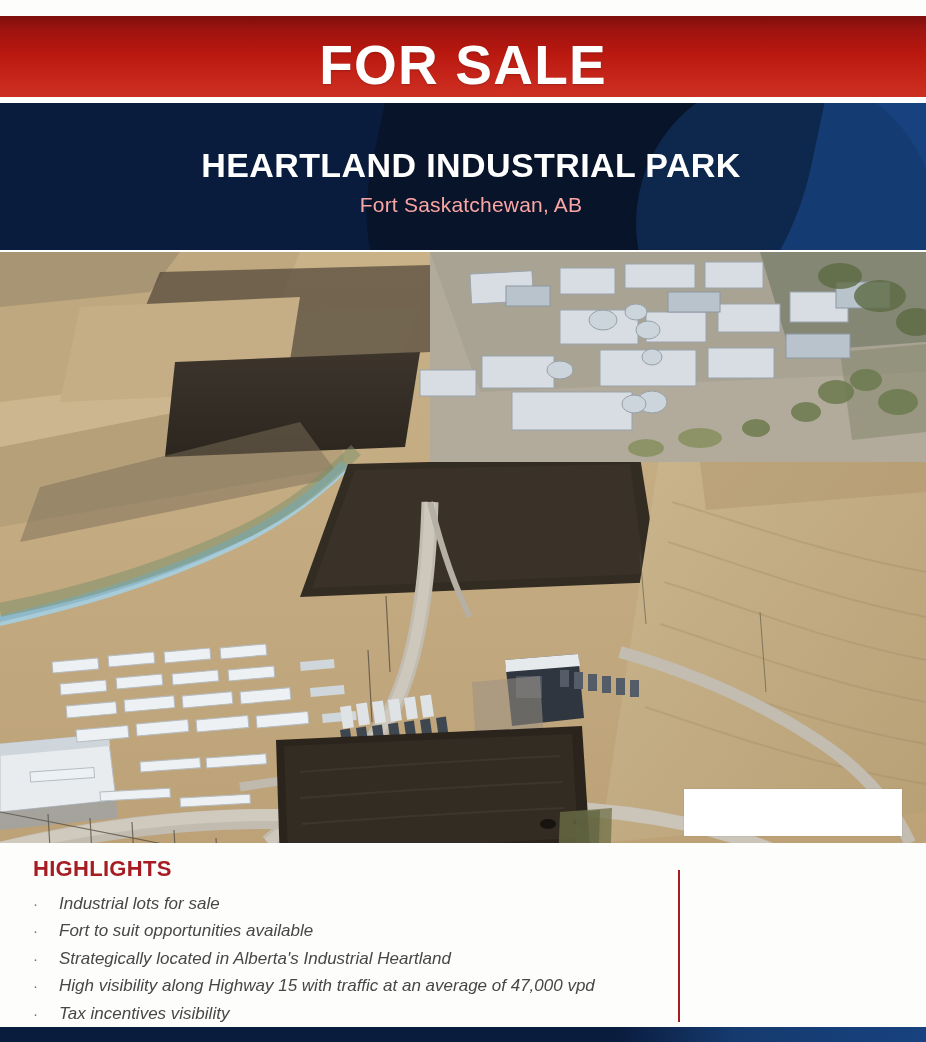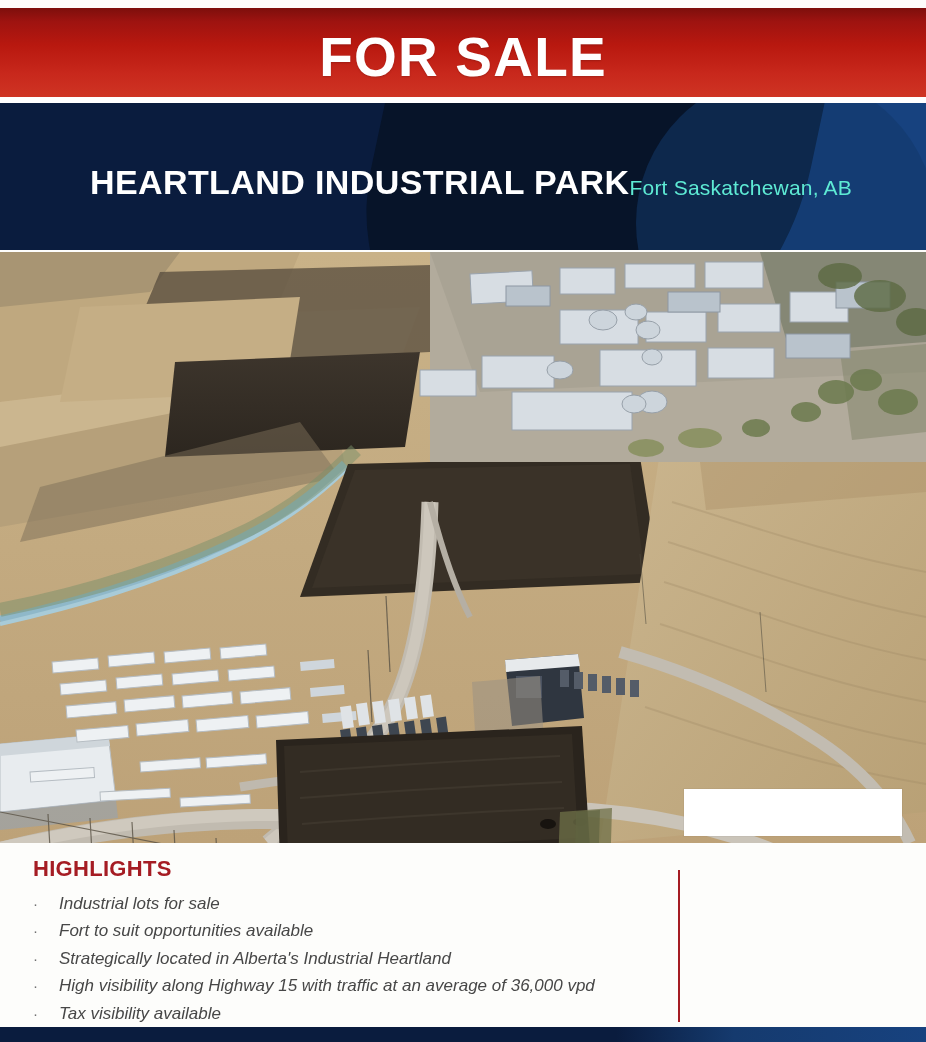--- a/index.html
+++ b/index.html
@@ -7,21 +7,21 @@
   html, body {
     width:926px; height:1042px;
     background:#ffffff;
     font-family:"Liberation Sans", sans-serif;
     overflow:hidden;
   }
   .page { position:relative; width:926px; height:1042px; background:#fdfdfb; }
 
   
   .forsale-banner {
-    position:absolute; left:0; top:8px; width:926px; height:97px;
+    position:absolute; left:0; top:16px; width:926px; height:97px;
     background:linear-gradient(to bottom, #7d0f0c 0%, #9e1310 14%, #b8180f 38%, #c8281c 68%, #cf3524 93%, #d3402c 100%);
     overflow:hidden;
   }
   .forsale-banner::after{
     content:""; position:absolute; left:0; right:0; bottom:0; height:2px;
     background:rgba(255,255,255,.22);
   }
   .forsale-text {
     position:absolute; left:0; right:0; top:50%; transform:translateY(-50%);
     text-align:center;
@@ -63,37 +63,37 @@
   }
   .title-banner .wedge-edge {
     position:absolute; right:-10px; top:-30px;
     width:300px; height:300px;
     background:#123869;
     border-radius:50%;
     opacity:.55;
   }
   .title-inner {
     position:absolute; left:0; right:0; top:0; bottom:0;
-    display:flex; 
+    display:flex; flex-direction:column;
     align-items:center; justify-content:center;
     padding-top:12px;
     margin-left:16px;
   }
   .property-title {
     color:#ffffff;
     font-size:34px;
     font-weight:700;
     letter-spacing:.4px;
     line-height:1.05;
     text-align:center;
     white-space:nowrap;
   }
   .property-location {
     margin-top:10px;
-    color:#5eead4;
+    color:#fca5a5;
     font-size:21px;
     font-weight:400;
     letter-spacing:.2px;
     text-align:center;
   }
 
   
   .hero-photo {
     position:absolute; left:0; top:252px; width:926px; height:591px;
     overflow:hidden;
@@ -427,25 +427,25 @@
       <li class="bullet-item">
         <span class="bullet-dot">·</span>
         <span class="bullet-text">Fort to suit opportunities available</span>
       </li>
       <li class="bullet-item">
         <span class="bullet-dot">·</span>
         <span class="bullet-text">Strategically located in Alberta's Industrial Heartland</span>
       </li>
       <li class="bullet-item">
         <span class="bullet-dot">·</span>
-        <span class="bullet-text">High visibility along Highway 15 with traffic at an average of 36,000  vpd</span>
+        <span class="bullet-text">High visibility along Highway 15 with traffic at an average of 47,000  vpd</span>
       </li>
       <li class="bullet-item">
         <span class="bullet-dot">·</span>
-        <span class="bullet-text">Tax visibility available</span>
+        <span class="bullet-text">Tax incentives visibility</span>
       </li>
     </ul>
 
     <div class="vertical-rule"></div>
   </div>
 
   <div class="footer-bar">
     <div class="footer-wedge"></div>
   </div>
 

